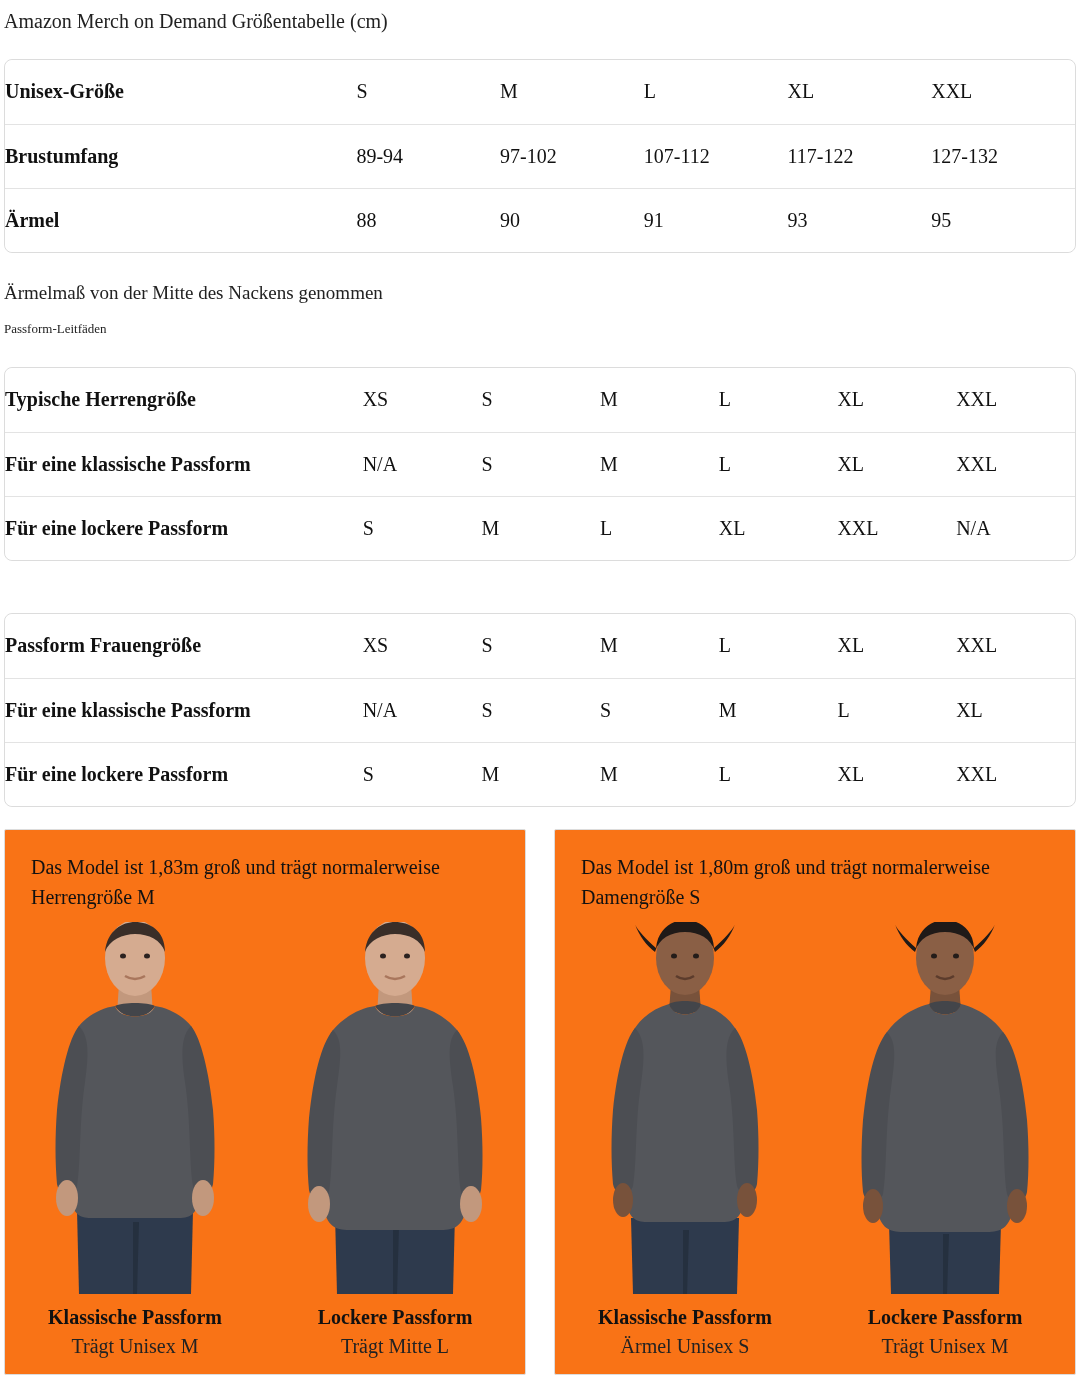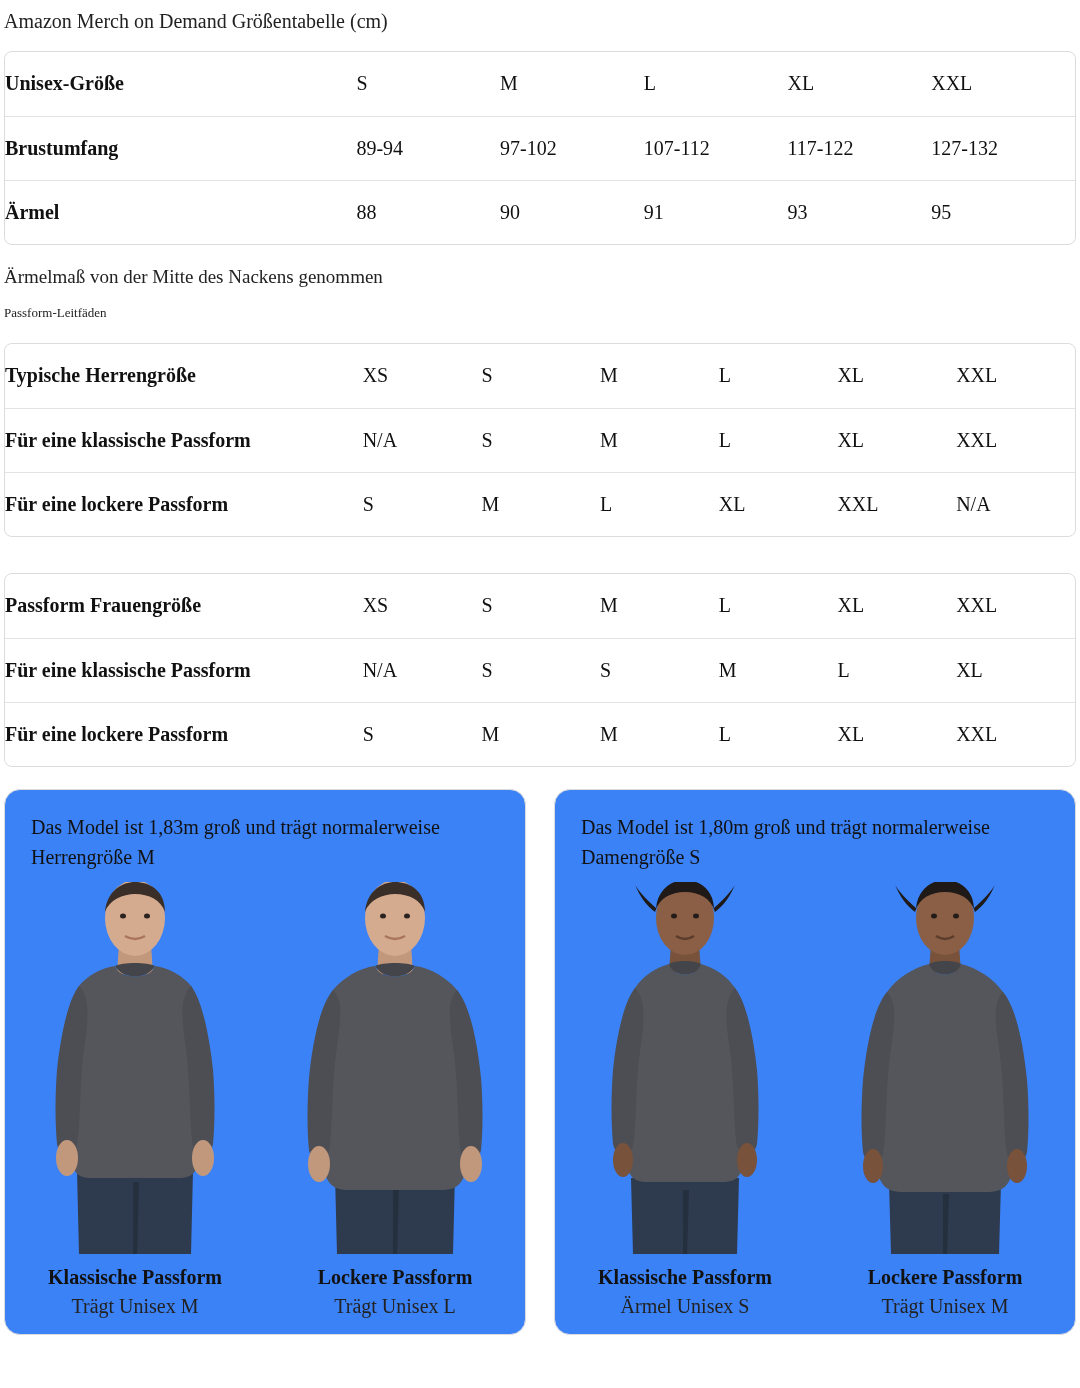--- a/index.html
+++ b/index.html
@@ -55,39 +55,39 @@
     white-space: nowrap;
   }
   td.val {
     width: 144px;
     padding-left: 2px;
     font-weight: normal;
   }
   table.fit td.lab { width: 358px; }
   table.fit td.val { width: 119px; }
   table.fit td { height: 64px; font-size: 20px; }
-  .table-wrap { border: 1px solid #dcdcdc; border-radius: 8px; margin: 7px 4px; overflow: hidden; }
+  .table-wrap { border: 1px solid #dcdcdc; border-radius: 8px; margin: 15px 4px; overflow: hidden; }
   .table-wrap table { border: none; margin: 0; width: 1070px; }
   .gap-14 { height: 22px; }
   .note {
     font-size: 19px;
     color: #222;
     padding: 14px 0 0 4px;
   }
   .cards {
     display: flex;
     gap: 28px;
     margin: 22px 4px 0 4px;
   }
   .card {
     border: 1px solid #dcdcdc;
-    border-radius: 16px;
+    border-radius: 2px;
     width: 522px;
     padding: 22px 0 16px 0;
-    background: #3b82f6;
+    background: #f97316;
   }
   .card-title {
     font-size: 20px;
     line-height: 30px;
     color: #111;
     padding: 0 26px 0 26px;
     min-height: 60px;
   }
   .figs {
     display: flex;
@@ -283,21 +283,21 @@
         </div>
 
       </div>
       <div class="fig-labels">
         <div class="fl">
           <div class="b">Klassische Passform</div>
           <div class="s">Trägt Unisex M</div>
         </div>
         <div class="fl">
           <div class="b">Lockere Passform</div>
-          <div class="s">Trägt Unisex L</div>
+          <div class="s">Trägt Mitte L</div>
         </div>
       </div>
     </div>
 
     <div class="card">
       <div class="card-title">Das Model ist 1,80m groß und trägt normalerweise Damengröße S</div>
       <div class="figs">
 
         <div class="fig">
           <svg width="240" height="372" viewBox="0 0 240 372">

